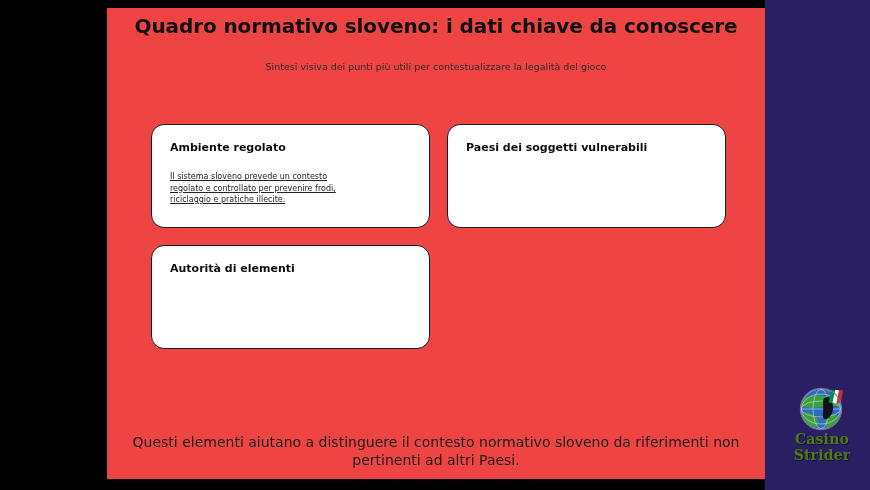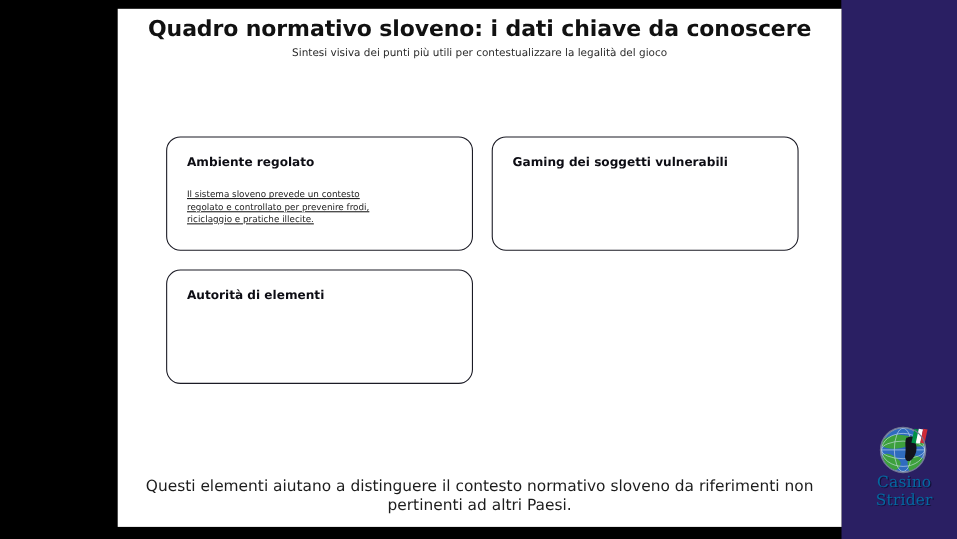--- a/index.html
+++ b/index.html
@@ -40,41 +40,41 @@
     background: #241a57;
   }
 
   
   #slide {
     position: absolute;
     left: 107px;
     top: 8px;
     width: 658px;
     height: 471px;
-    background: #ffffff;
+    background: #ef4444;
     overflow: hidden;
   }
 
   
   #header {
     padding-top: 6px;
     text-align: center;
   }
   #slide-title {
     font-size: 20px;
     font-weight: bold;
     color: #111111;
     letter-spacing: -0.1px;
     line-height: 1.25;
   }
   #slide-subtitle {
     font-size: 9.5px;
     font-weight: normal;
     color: #2b2b2b;
-    margin-top: 4px;
+    margin-top: 22px;
     line-height: 1.3;
   }
 
   
   #card-grid {
     position: absolute;
     left: 44px;
     top: 116px;
     width: 588px;
     display: grid;
@@ -128,23 +128,23 @@
     top: 385px;
     width: 78px;
     text-align: center;
   }
   #globe-icon {
     display: block;
     margin: 0 auto;
   }
   .brand-line {
     font-family: "DejaVu Serif", "Liberation Serif", serif;
-    font-weight: normal;
+    font-weight: bold;
     font-size: 14px;
-    color: #0369a1;
+    color: #4d7c0f;
     line-height: 1.12;
     letter-spacing: 0.2px;
     text-shadow: 1px 1px 0 #14103a;
   }
 </style>
 </head>
 <body>
 
 <div id="backdrop">
   <div id="backdrop-right-top"></div>
@@ -161,21 +161,21 @@
   <div id="card-grid">
 
     <div class="card">
       <div class="card-title">Ambiente regolato</div>
       <div class="card-body">Il sistema sloveno prevede un contesto
 regolato e controllato per prevenire frodi,
 riciclaggio e pratiche illecite.</div>
     </div>
 
     <div class="card">
-      <div class="card-title">Gaming dei soggetti vulnerabili</div>
+      <div class="card-title">Paesi dei soggetti vulnerabili</div>
     </div>
 
 
     <div class="card">
       <div class="card-title">Autorità di elementi</div>
     </div>
 
   </div>
 
   <div id="slide-footer">Questi elementi aiutano a distinguere il contesto normativo sloveno da riferimenti non pertinenti ad altri Paesi.</div>

